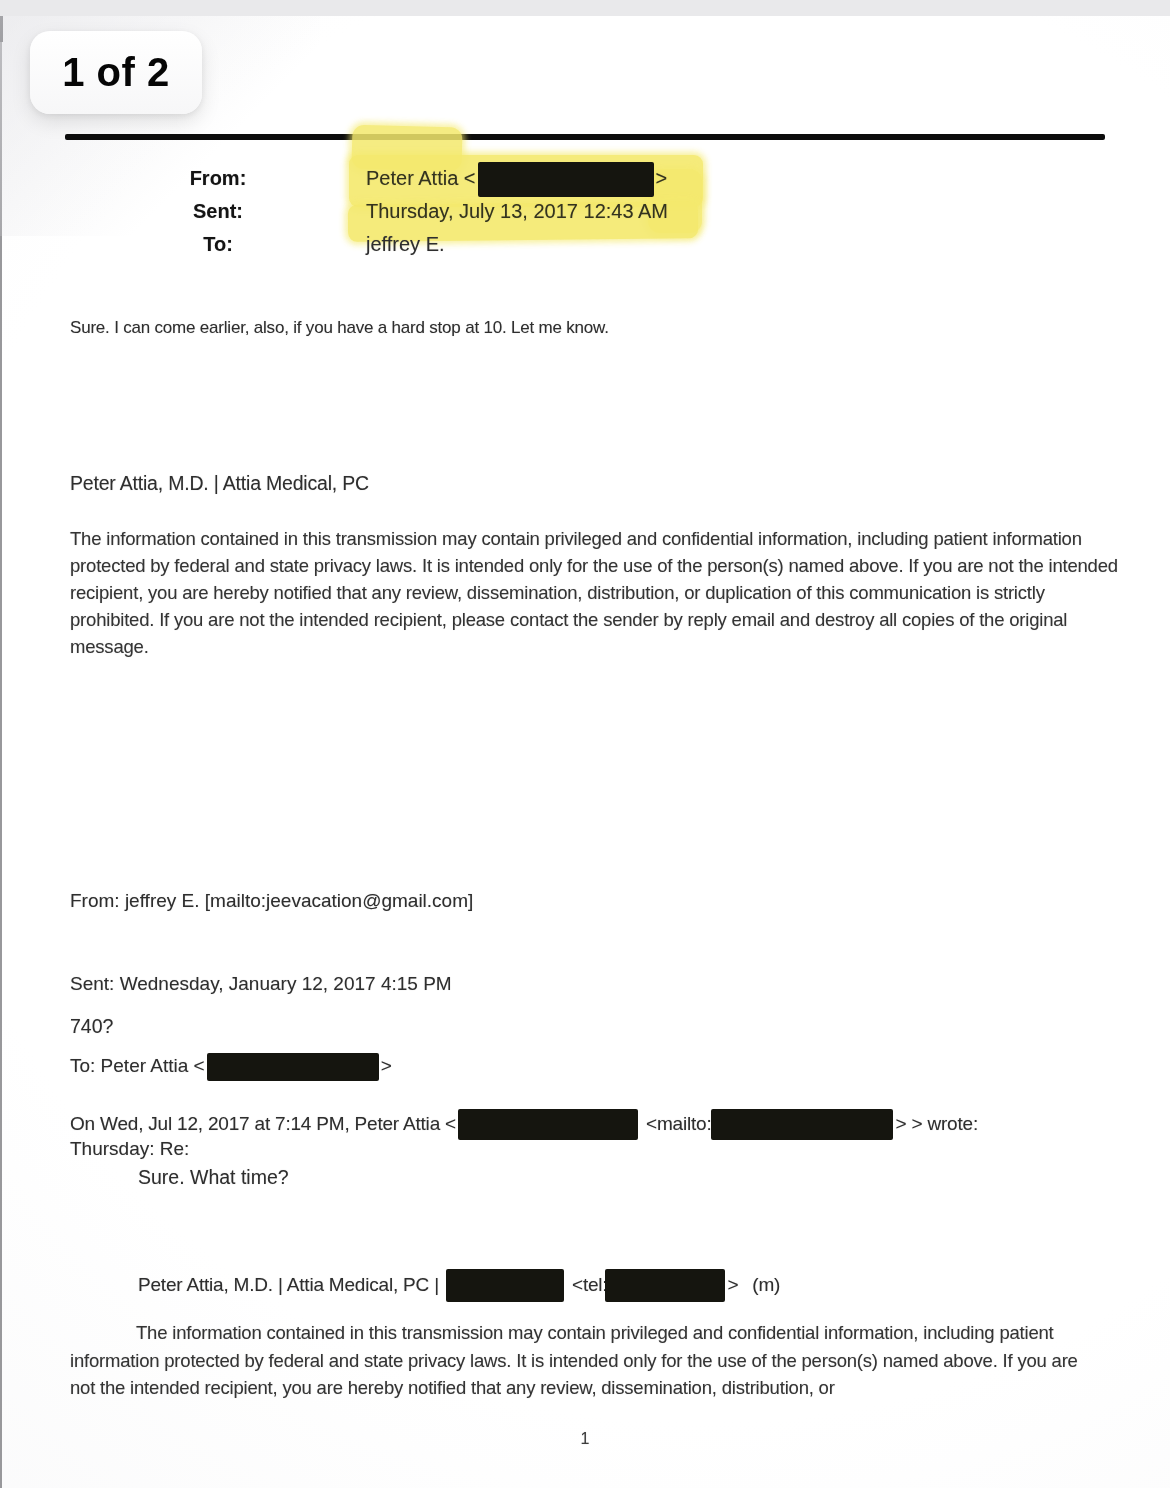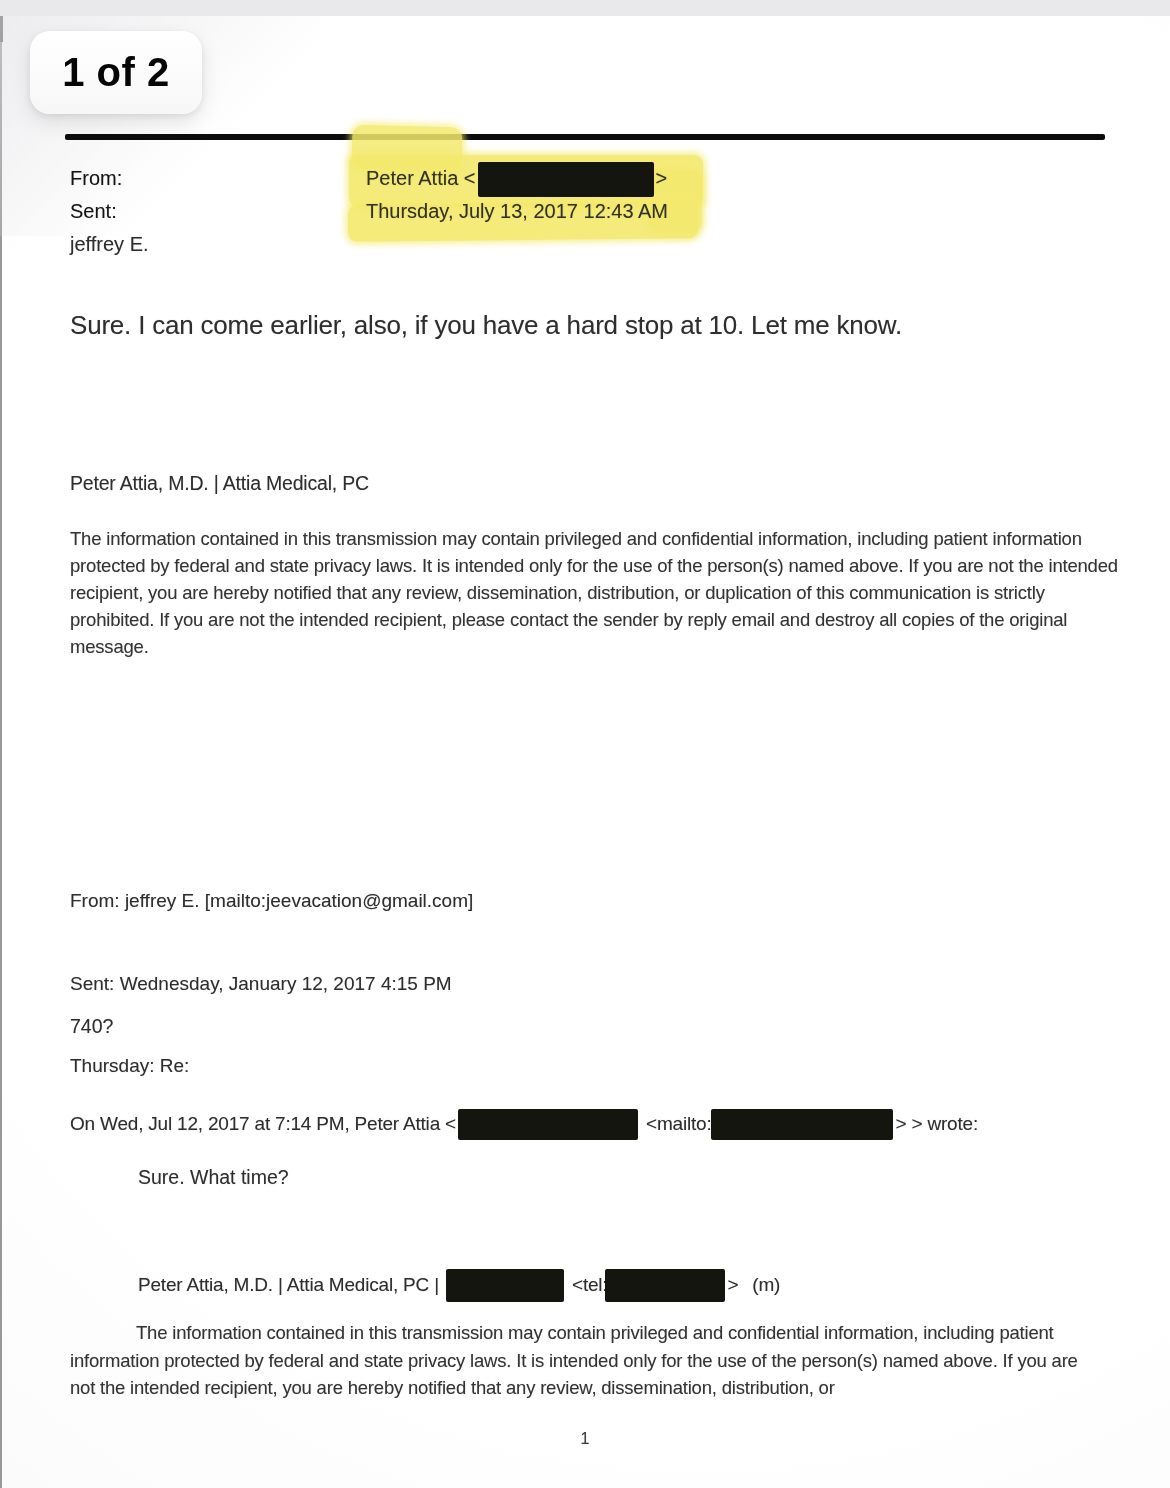--- a/index.html
+++ b/index.html
@@ -57,33 +57,33 @@
   .hl-a { left: 352px; top: 110px; width: 110px; height: 44px; border-radius: 12px; transform: rotate(1.5deg); opacity: .85; }
   .hl-b { left: 349px; top: 139px; width: 354px; height: 52px; border-radius: 9px; }
   .hl-c { left: 648px; top: 153px; width: 54px; height: 64px; border-radius: 12px; opacity: .8; }
   .hl-d { left: 348px; top: 187px; width: 350px; height: 37px; border-radius: 9px; transform: rotate(-0.6deg); }
 
   .txt { position: absolute; z-index: 2; text-shadow: 0 0 1px rgba(60,60,60,0.30); }
 
   
   .hdr { left: 70px; top: 146px; width: 1000px; font-size: 20px; line-height: 33px; }
   .hdr-row { display: flex; white-space: pre-wrap; }
-  .hdr-label { width: 296px; font-weight: 400; color: #141414; flex: 0 0 296px; }
+  .hdr-label { width: 296px; font-weight: 700; color: #141414; flex: 0 0 296px; text-align: center; }
   .hdr-value { color: #33331e; }
   .hdr-row:nth-child(3) .hdr-value, .hdr-row:nth-child(4) .hdr-value { color: #2e2e2e; }
 
   .redact {
     display: inline-block;
     background: var(--redaction, #15150f);
     border-radius: 2px;
     vertical-align: middle;
     margin: -8px 2px;
   }
 
-  .body-line  { left: 70px; top: 294px; font-size: 26px; letter-spacing: -0.2px; }
+  .body-line  { left: 70px; top: 302px; font-size: 17px; letter-spacing: -0.2px; }
   .sig-line   { left: 70px; top: 456px; font-size: 19.5px; letter-spacing: -0.2px; }
   .disc1 {
     left: 70px; top: 509px; width: 1055px;
     font-size: 18.5px; line-height: 27px; letter-spacing: -0.2px; color: #343434;
   }
 
   .q-hdr { left: 70px; top: 816px; width: 900px; font-size: 19px; line-height: 27.5px; white-space: pre-wrap; }
   .q-hdr > div { white-space: pre-wrap; }
 
   .reply-930   { left: 70px;  top: 999px;  font-size: 19.5px; }
@@ -122,31 +122,33 @@
   <div class="txt hdr">
     <div class="hdr-row">
       <span class="hdr-label">From:</span>
       <span class="hdr-value"><span>Peter Attia &lt;</span><span class="redact" style="width:176px;height:35px;"></span><span>&gt;</span></span>
     </div>
     <div class="hdr-row">
       <span class="hdr-label">Sent:</span>
       <span class="hdr-value">Thursday, July 13, 2017 12:43 AM</span>
     </div>
     <div class="hdr-row">
+      <span class="hdr-label">To:</span>
       <span class="hdr-value">jeffrey E.</span>
     </div>
   </div>
 
   <div class="txt body-line">Sure. I can come earlier, also, if you have a hard stop at 10. Let me know.</div>
   <div class="txt sig-line">Peter Attia, M.D. | Attia Medical, PC</div>
   <div class="txt disc1">The information contained in this transmission may contain privileged and confidential information, including patient information protected by federal and state privacy laws. It is intended only for the use of the person(s) named above. If you are not the intended recipient, you are hereby notified that any review, dissemination, distribution, or duplication of this communication is strictly prohibited. If you are not the intended recipient, please contact the sender by reply email and destroy all copies of the original message.</div>
 
   <div class="txt q-hdr">
     <div>From: jeffrey E. [mailto:jeevacation@gmail.com]</div>
     <div>Sent: Wednesday, January 12, 2017 4:15 PM</div>
+    <div><span>To: Peter Attia &lt;</span><span class="redact" style="width:172px;height:28px;"></span><span>&gt;</span></div>
     <div>Thursday: Re:</div>
   </div>
 
   <div class="txt reply-930">740?</div>
 
   <div class="txt wrote-line"><span>On Wed, Jul 12, 2017 at 7:14 PM, Peter Attia &lt;</span><span class="redact" style="width:180px;height:31px;"></span><span class="ml6">&lt;mailto:</span><span class="redact" style="width:182px;height:31px;margin-left:0;"></span><span>&gt; &gt; wrote:</span></div>
 
   <div class="txt inner-reply">Sure. What time?</div>
 
   <div class="txt sig2-line"><span>Peter Attia, M.D. | Attia Medical, PC | </span><span class="redact" style="width:118px;height:33px;"></span><span class="ml6">&lt;tel:</span><span class="redact" style="width:120px;height:33px;margin-left:-2px;"></span><span>&gt;</span><span class="ml14">(m)</span></div>

